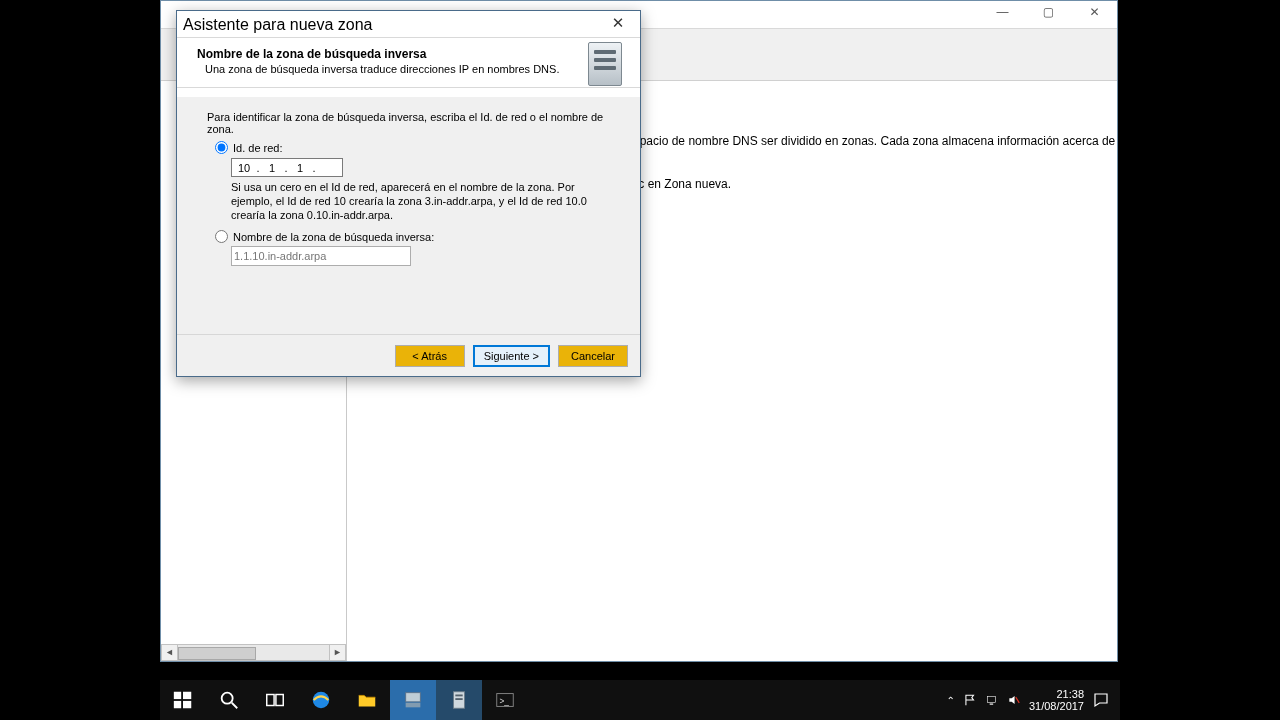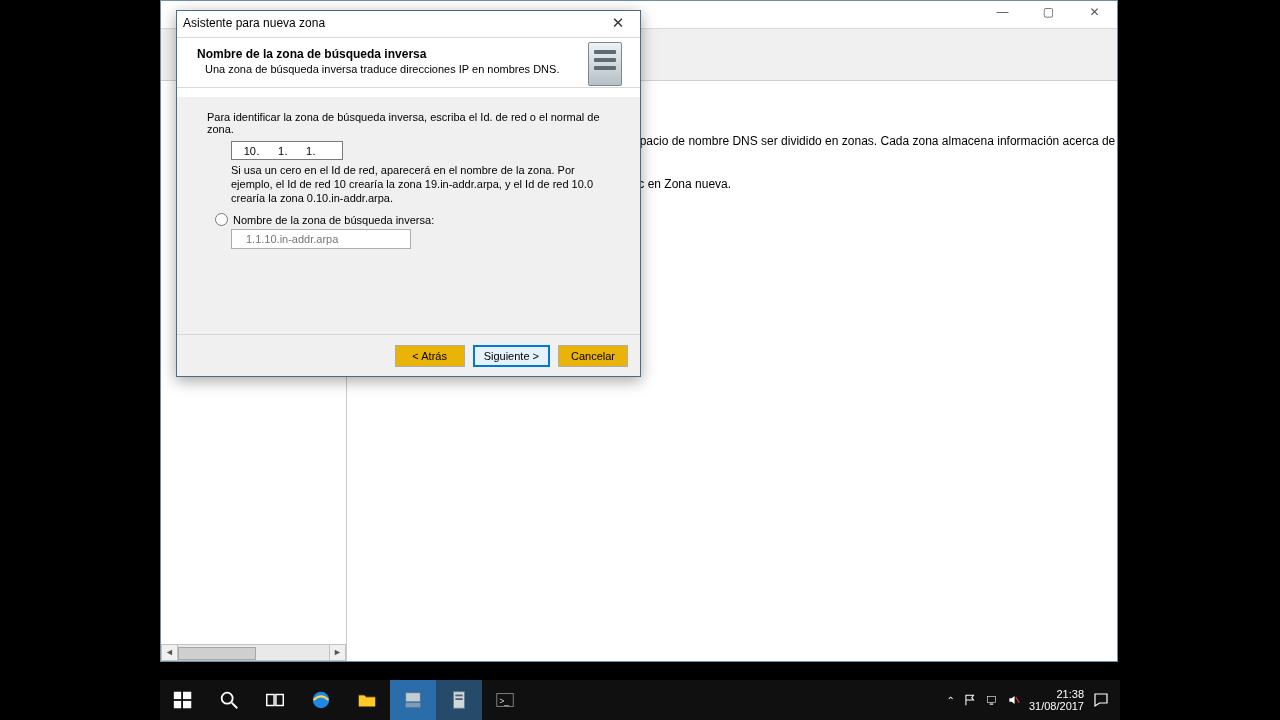--- a/index.html
+++ b/index.html
@@ -53,21 +53,21 @@
   .wizard {
     position:absolute; left:176px; top:10px; width:465px; height:367px;
     background:#fff; border:1px solid #4a6b8a;
     box-shadow:0 4px 14px rgba(0,0,0,0.35);
     font-size:11px; color:#000;
   }
   .wiz-titlebar {
     position:absolute; left:0; top:0; right:0; height:26px;
     background:#fff;
   }
-  .wiz-title { position:absolute; left:6px; top:5px; font-size:12px; }
+  .wiz-title { position:absolute; left:6px; top:5px; font-size:16px; }
   .wiz-close {
     position:absolute; right:2px; top:2px; width:40px; height:22px;
     text-align:center; line-height:20px; font-size:15px; color:#333;
   }
   .wiz-header {
     position:absolute; left:0; top:26px; right:0; height:51px;
     background:#fff; border-top:1px solid #d9d9d9; border-bottom:1px solid #d9d9d9;
     padding:9px 14px 0 20px;
   }
   .wiz-header-title { font-weight:bold; font-size:12px; }
@@ -91,27 +91,27 @@
     background:#f0f0f0; padding:14px 22px 4px 30px;
   }
   .intro { margin-bottom:6px; font-size:11px; }
   .radio-row { display:flex; align-items:center; margin-left:8px; margin-top:2px; }
   .radio-row input[type=radio]{ margin:0 5px 0 0; width:13px; height:13px; }
   .ip-box {
     margin:4px 0 4px 24px; width:112px; height:19px;
     background:#fff; border:1px solid #7a7a7a;
     display:flex; align-items:center; font-size:11px;
   }
-  .ip-oct { width:24px; text-align:right; border:none; font:inherit; font-size:11px; padding:0;
+  .ip-oct { width:24px; text-align:center; border:none; font:inherit; font-size:11px; padding:0;
     outline:none; height:17px; background:transparent;}
   .ip-dot { width:4px; text-align:center; }
   .hint { margin:2px 6px 8px 24px; line-height:1.25; font-size:11px; }
   .zone-input {
     margin:3px 0 0 24px; width:180px; height:20px;
-    border:1px solid #adadad; padding:2px 14px; background:#fff;
+    border:1px solid #adadad; padding:2px 2px; background:#fff;
     color:#777; font-size:11px;
   }
   .wiz-footer {
     position:absolute; left:0; right:0; bottom:0; height:42px;
     background:#f0f0f0; border-top:1px solid #d7d7d7;
     display:flex; justify-content:flex-end; align-items:center;
     padding-right:12px; gap:8px;
   }
   .btn {
     min-width:70px; height:22px; padding:0 10px;
@@ -173,32 +173,36 @@
       </div>
     </div>
     <div class="wiz-header">
       <div class="wiz-header-title">Nombre de la zona de búsqueda inversa</div>
       <div class="wiz-header-sub">Una zona de búsqueda inversa traduce direcciones IP en nombres DNS.</div>
       <div class="wiz-header-icon">
         <div class="server-icon"></div>
       </div>
     </div>
     <div class="wiz-body">
-      <div class="intro">Para identificar la zona de búsqueda inversa, escriba el Id. de red o el normal de zona.</div>
-
+      <div class="intro">Para identificar la zona de búsqueda inversa, escriba el Id. de red o el nombre de zona.</div>
+
+      <label class="radio-row">
+        <input type="radio" name="mode" checked="" style="">
+        <span>Id. de red:</span>
+      </label>
       <div class="ip-box">
         <input class="ip-oct" value="10" style="">
         <span class="ip-dot">.</span>
         <input class="ip-oct" value="1" style="">
         <span class="ip-dot">.</span>
         <input class="ip-oct" value="1" style="">
         <span class="ip-dot">.</span>
         <input class="ip-oct" value="" style="">
       </div>
-      <div class="hint">Si usa un cero en el Id de red, aparecerá en el nombre de la zona.  Por ejemplo, el Id de red 10 crearía la zona 19.in-addr.arpa, y el Id de red 10.0 crearía la zona 0.10.in-addr.arpa.</div>
+      <div class="hint">Si usa un cero en el Id de red, aparecerá en el nombre de la zona.  Por ejemplo, el Id de red 10 crearía la zona 3.in-addr.arpa, y el Id de red 10.0 crearía la zona 0.10.in-addr.arpa.</div>
 
       <label class="radio-row">
         <input type="radio" name="mode" style="">
         <span>Nombre de la zona de búsqueda inversa:</span>
       </label>
       <input class="zone-input" disabled="" value="1.1.10.in-addr.arpa" style="">
     </div>
     <div class="wiz-footer">
       <button class="btn">&lt; Atrás</button>
       <button class="btn default">Siguiente &gt;</button>

